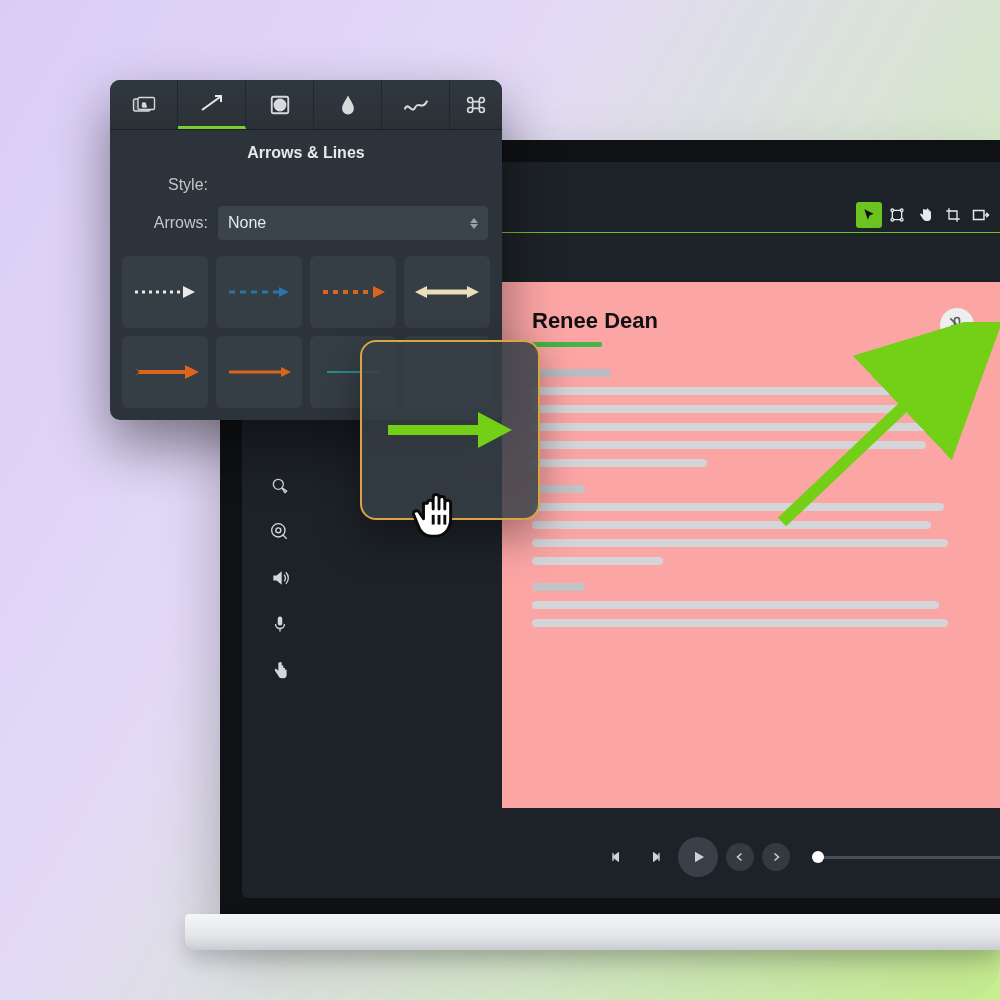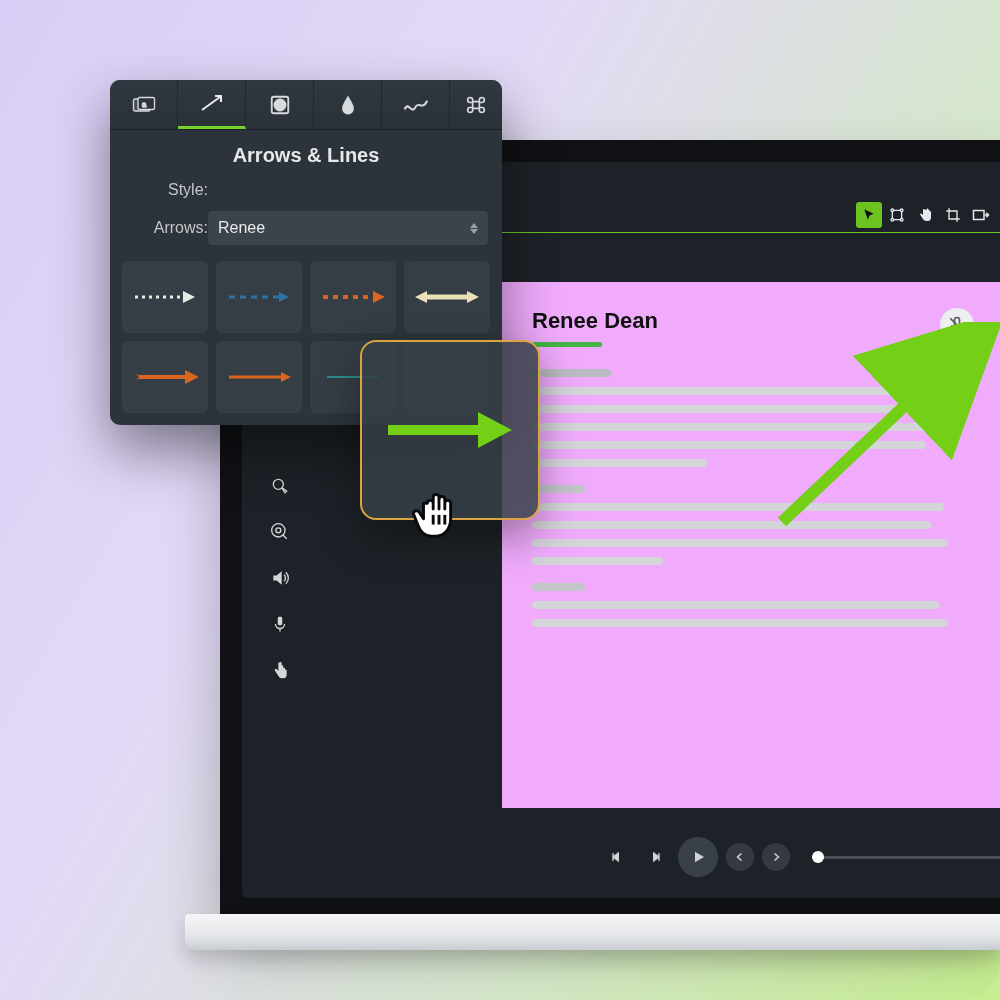--- a/index.html
+++ b/index.html
@@ -51,21 +51,21 @@
 
 .left-strip {
   position: absolute; top: 310px; left: 18px; width: 40px;
   display: flex; flex-direction: column; gap: 18px; align-items: center;
 }
 .ls-btn { width: 28px; height: 28px; display:flex; align-items:center; justify-content:center; color:#d4d7d9; }
 
 
 .canvas {
   position: absolute; top: 120px; left: 260px; right: 0; bottom: 90px;
-  background: #f0abfc;
+  background: #fca5a5;
 }
 .doc-title { font-weight: 700; font-size: 22px; color: #111; padding: 26px 0 8px 30px; }
 .doc-underline { width: 70px; height: 5px; background: #44b546; margin-left: 30px; border-radius: 2px; }
 
 .placeholder-block { padding: 22px 30px 0 30px; }
 .ph-line { height: 8px; background: #d3d5d8; border-radius: 4px; margin-bottom: 10px; }
 .ph-line.short { width: 18%; background:#b9bcc0; }
 .ph-line.w40 { width: 40%; }
 .ph-line.w30 { width: 30%; }
 .ph-line.w12 { width: 12%; background:#c2c5c8; }
@@ -105,23 +105,23 @@
   display:flex; height: 50px; border-bottom: 1px solid #1b2025;
   background: linear-gradient(#30383f,#2a3137);
   border-radius: 10px 10px 0 0;
 }
 .pal-tab {
   flex:1; display:flex; align-items:center; justify-content:center;
   border-right: 1px solid #21272c;
 }
 .pal-tab:last-child { border-right:none; flex:0 0 52px; }
 .pal-tab.active { border-bottom: 3px solid #76d12a; }
-.pal-title { text-align:center; font-weight:700; font-size:20px; padding: 14px 0 10px; }
-
-.pal-row { display:flex; align-items:center; padding: 4px 14px; }
+.pal-title { text-align:center; font-weight:700; font-size:16px; padding: 14px 0 10px; }
+
+.pal-row { display:flex; align-items:center; gap:10px; padding: 4px 14px; }
 .pal-label { width: 84px; text-align:right; color:#c3c6c9; font-size:16px; }
 .pal-select {
   flex:1; height:34px; background:#3b434b; border-radius:4px;
   display:flex; align-items:center; justify-content:space-between;
   padding: 0 10px; color:#e7e9eb; font-size:16px;
 }
 .pal-sel-chev { display:flex; flex-direction:column; gap:1px; }
 .pal-sel-chev span { width:0;height:0;border-left:4px solid transparent;border-right:4px solid transparent; }
 .pal-sel-chev .up { border-bottom:5px solid #9aa0a6; }
 .pal-sel-chev .dn { border-top:5px solid #9aa0a6; }
@@ -336,21 +336,21 @@
   </div>
 
   <div class="pal-title">Arrows &amp; Lines</div>
 
   <div class="pal-row">
     <div class="pal-label">Style:</div>
   </div>
   <div class="pal-row" style="margin-top:4px;">
     <div class="pal-label">Arrows:</div>
     <div class="pal-select">
-      <span>Renee</span>
+      <span>None</span>
       <div class="pal-sel-chev">
           <span class="up"></span>
           <span class="dn"></span>
         </div>
     </div>
   </div>
 
   <div class="pal-grid">
     <div class="arrow-tile">
       <svg viewBox="0 0 72 28">

